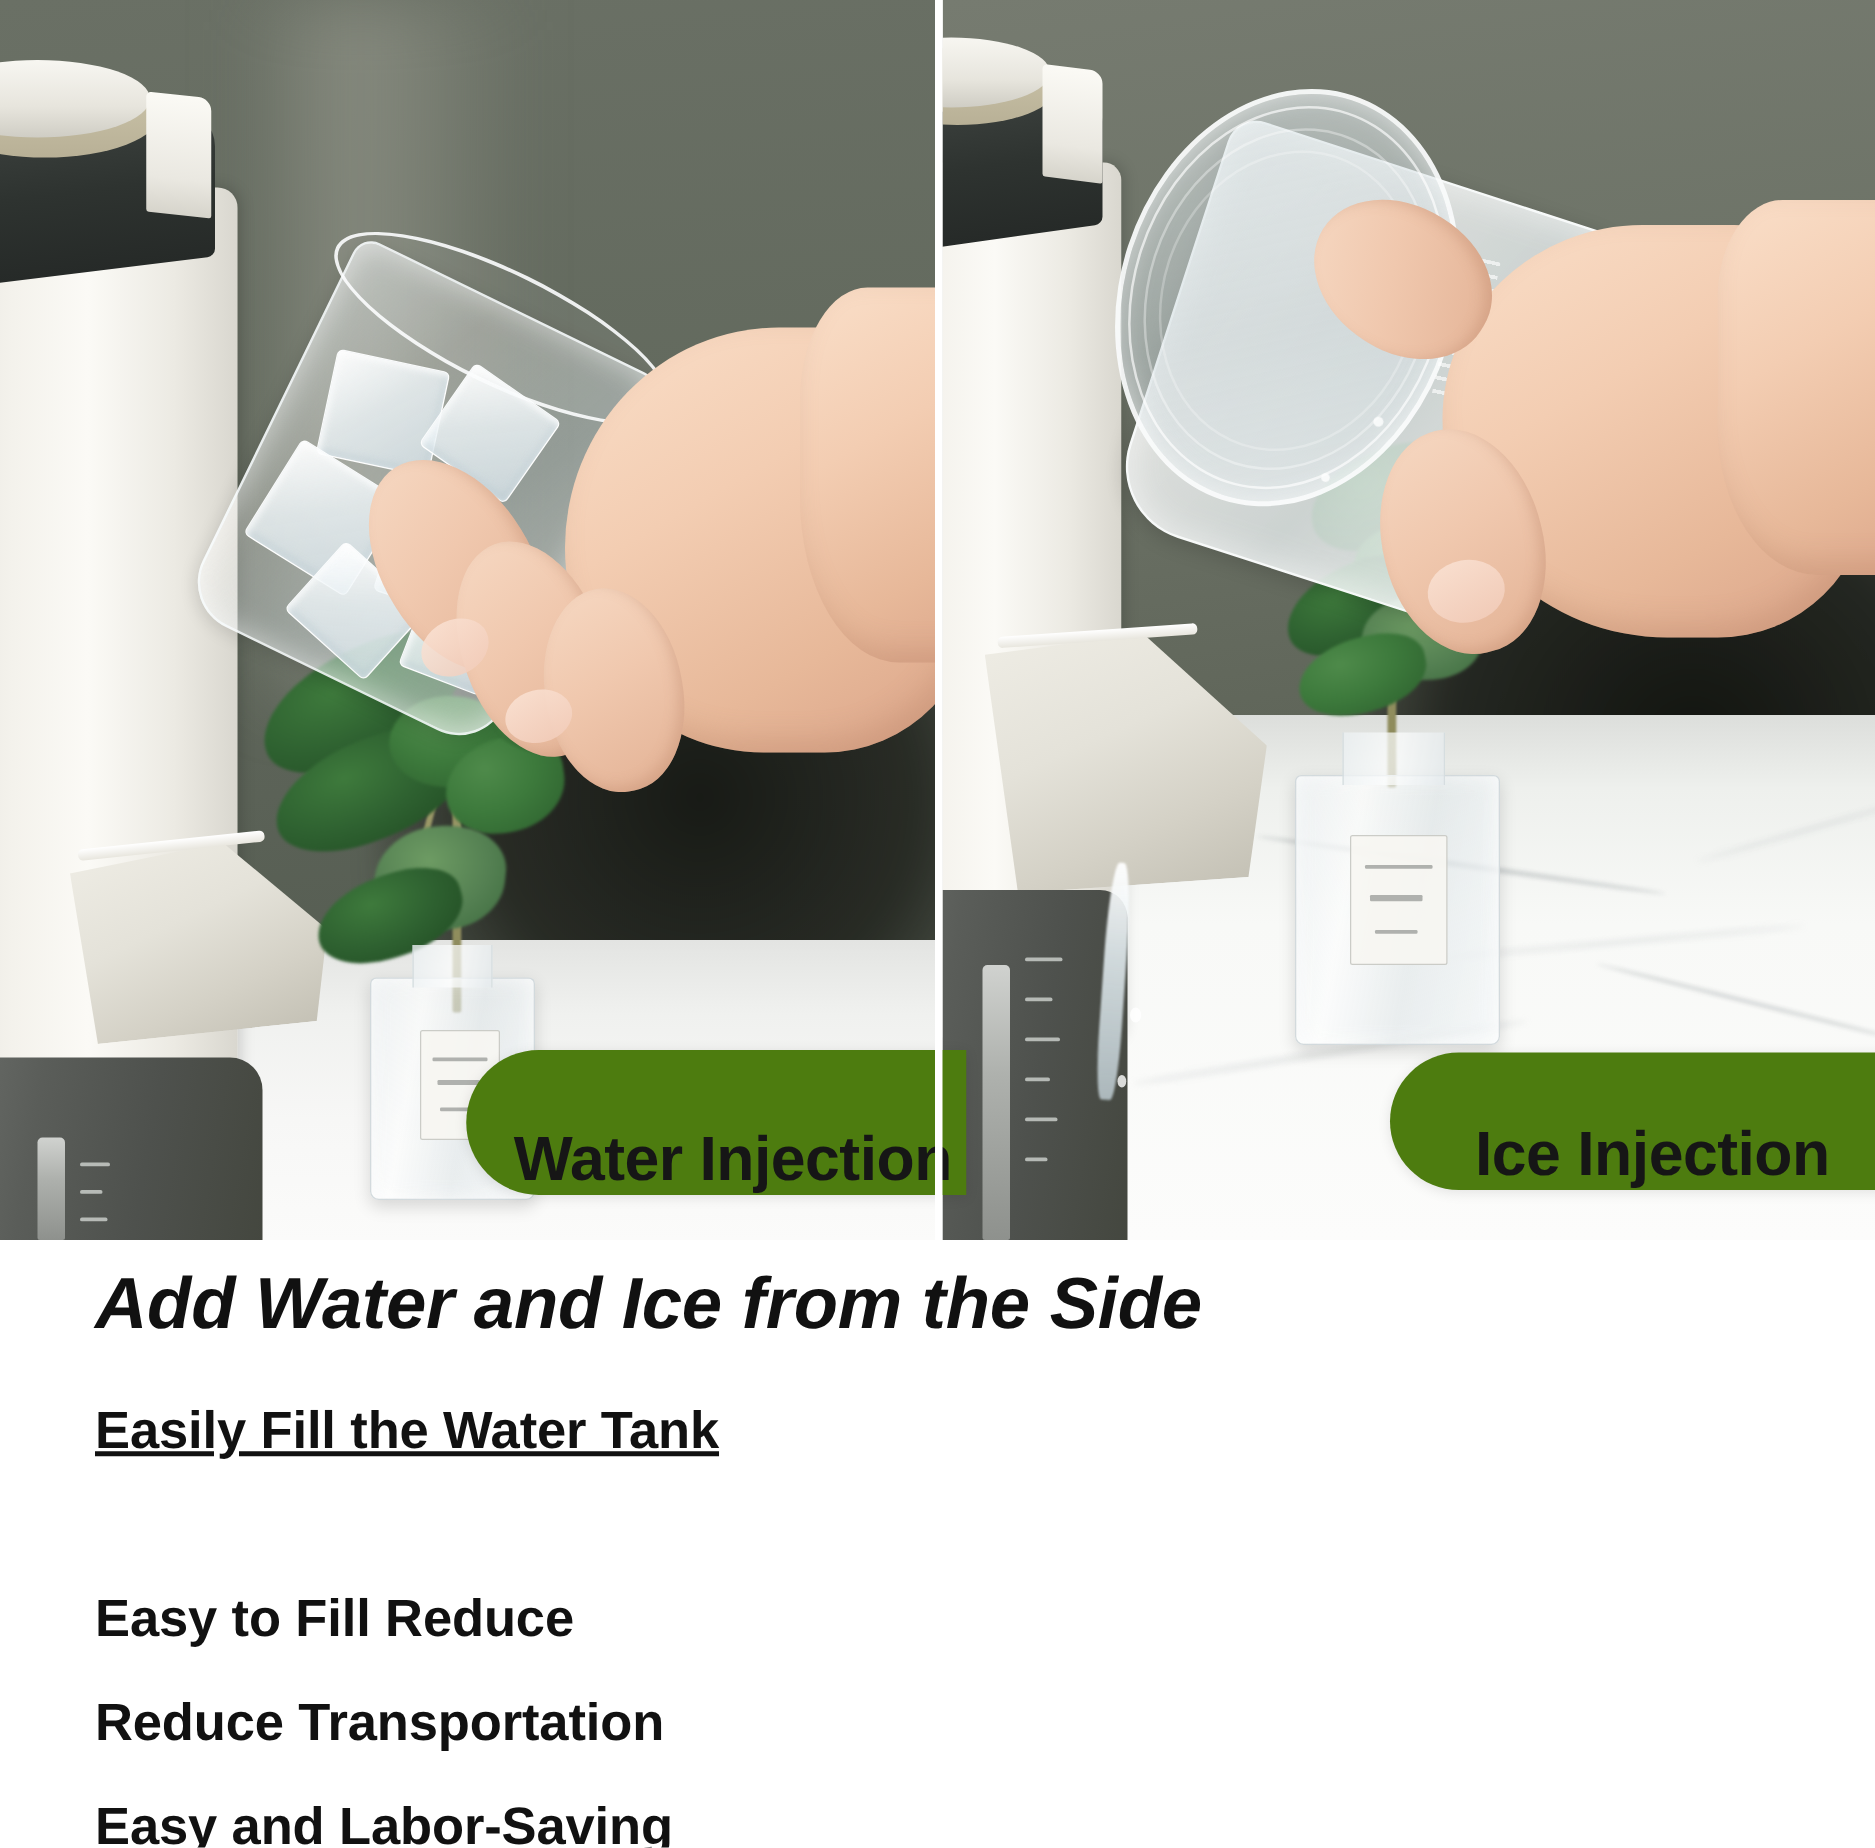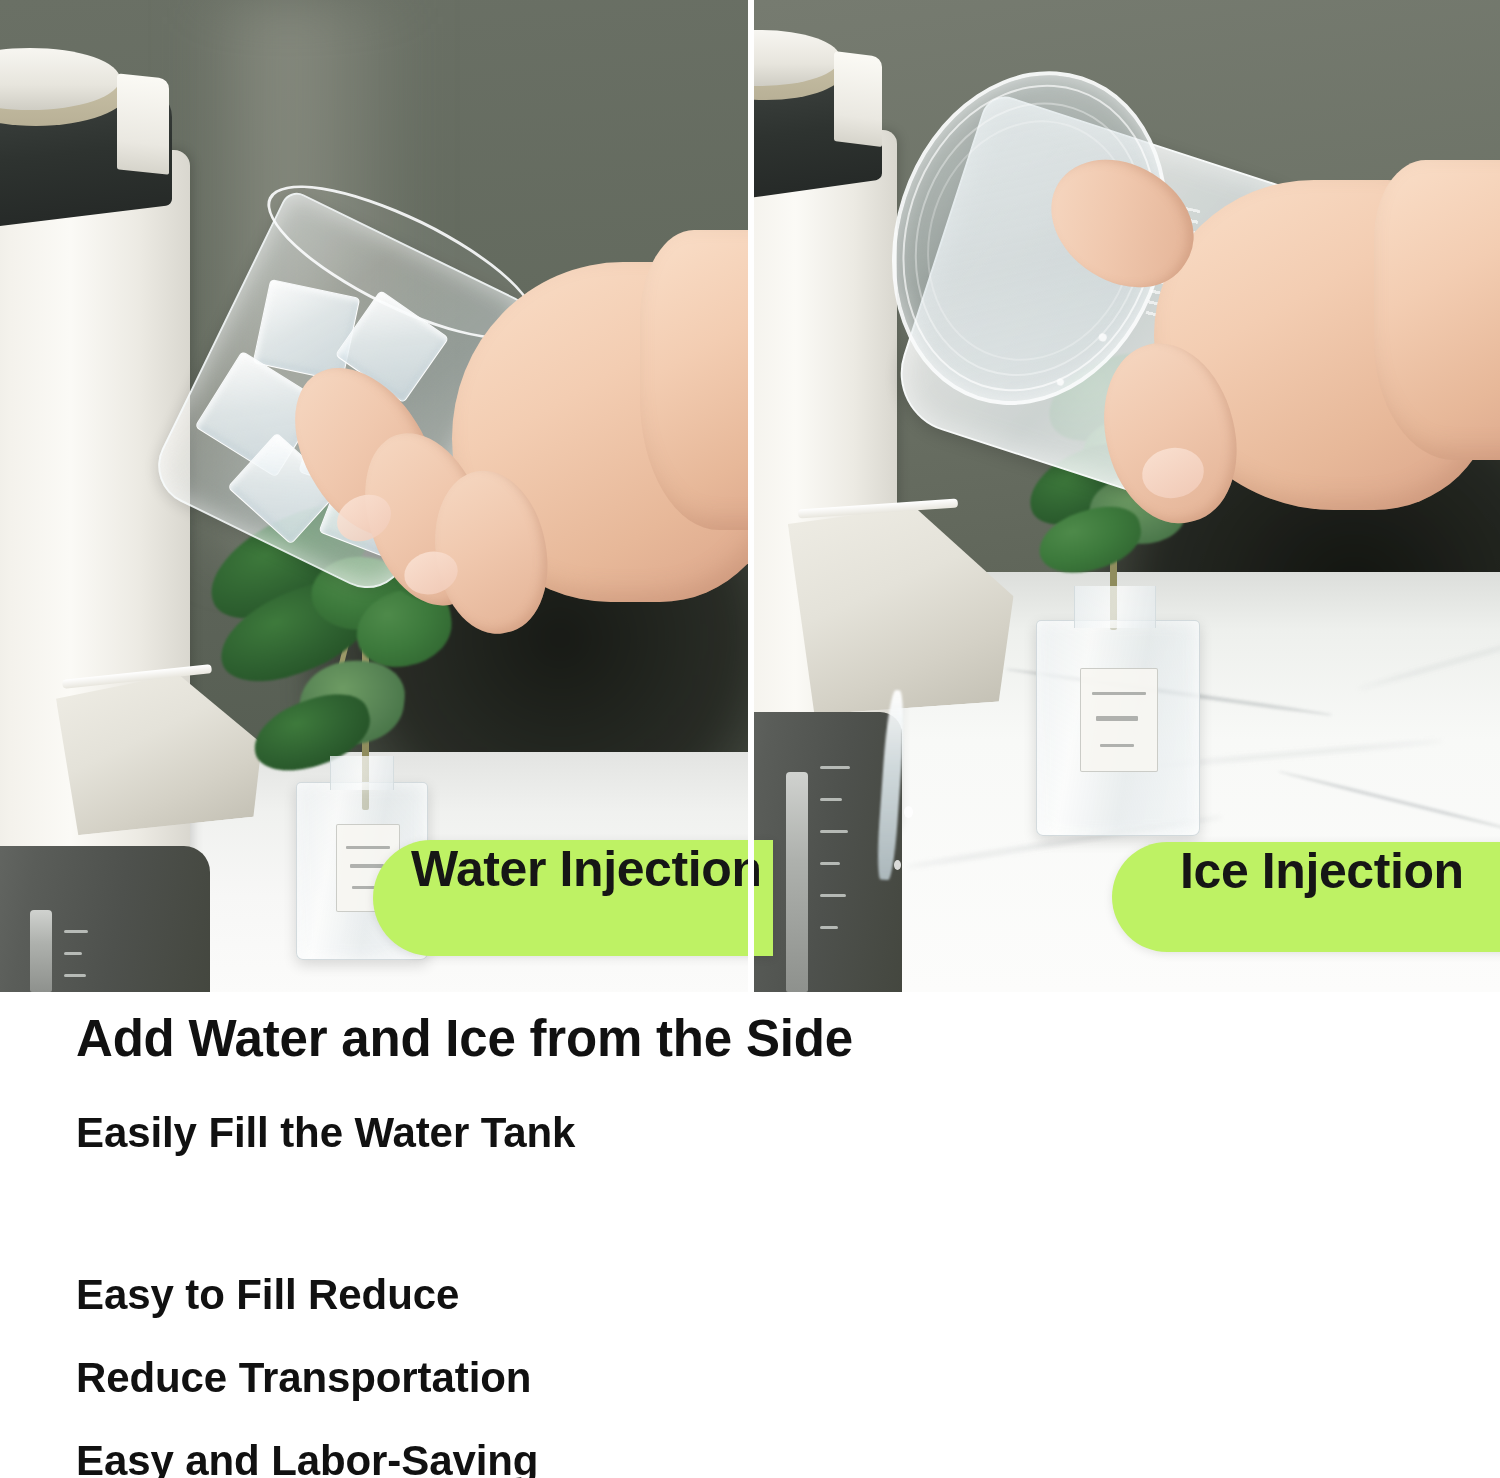--- a/index.html
+++ b/index.html
@@ -275,24 +275,24 @@
   .droplet {
     position: absolute;
     background: rgba(255,255,255,.8);
     border-radius: 50%;
     filter: blur(.5px);
   }
 
   
   .caption-pill {
     position: absolute;
-    background: #bef264;
+    background: #4d7c0f;
     border-radius: 70px;
     display: flex;
-    align-items: flex-start;
+    align-items: flex-end;
     z-index: 30;
     box-shadow: 0 2px 10px rgba(0,0,0,.10);
   }
   .caption-pill span {
     font-family: "Liberation Sans", sans-serif;
     font-weight: 700;
     color: #161616;
     white-space: nowrap;
   }
 
@@ -316,36 +316,37 @@
   .text-block {
     position: absolute;
     left: 0; top: 992px;
     width: 1500px; height: 486px;
     background: #ffffff;
     padding-left: 76px;
   }
   .headline {
     position: absolute;
     left: 76px; top: 17px;
-    font-size: 51px;
+    font-size: 58px;
     font-weight: 700;
     color: #111111;
     letter-spacing: -.2px;
     white-space: nowrap;
+    font-style: italic;
   }
   .feature {
     position: absolute;
     left: 76px;
     font-size: 42px;
     font-weight: 600;
     color: #111111;
     letter-spacing: -.1px;
     white-space: nowrap;
   }
-  .feature.f0 { top: 117px; }
+  .feature.f0 { top: 128px; text-decoration: underline; }
   .feature.f1 { top: 196px; }
   .feature.f2 { top: 279px; }
   .feature.f3 { top: 362px; }
   .feature.f4 { top: 445px; }
 </style>
 </head>
 <body>
 
 <div id="page">
 

